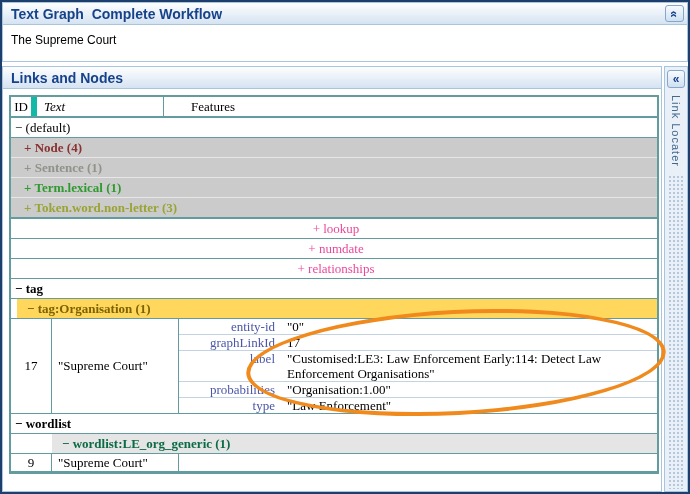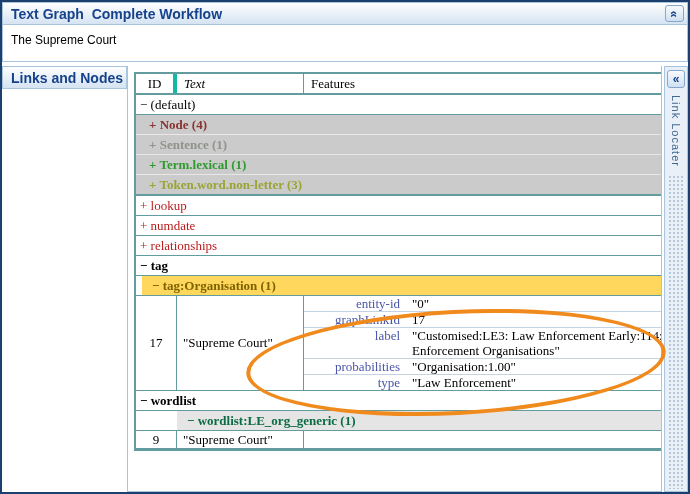--- a/index.html
+++ b/index.html
@@ -35,21 +35,21 @@
   }
   .rot-up { display:block; transform:rotate(90deg); }
   .p1-body {
     height:37px;
     border:1px solid #a9c4dd; border-top:none;
     padding:8px 8px 16px 8px;
     font-size:12px; color:#000;
   }
   .gap { height:4px; }
   .main { display:flex; height:426px; }
-  .panel2 { width:660px; display:flex; flex-direction:row; }
+  .panel2 { width:660px; display:flex; flex-direction:column; }
   .p2-body {
     flex:1;
     border:1px solid #a9c4dd; border-top:none;
     padding:6px 0 0 6px;
     background:#fff;
     overflow:hidden;
   }
   
   .sidebar {
     width:24px; margin-left:2px;
@@ -73,31 +73,31 @@
   }
   
   .tbl {
     width:650px;
     border:2px solid #629c9e;
     font-family:"Liberation Serif", serif;
     font-size:13px; color:#000;
     background:#fff;
   }
   .thead { display:flex; height:21px; line-height:20px; border-bottom:2px solid #629c9e; }
-  .th-id   { width:41px; text-align:center; border-right:4px solid #14b8a6; }
+  .th-id   { width:26px; text-align:center; border-right:6px solid #14b8a6; }
   .th-text { width:127px; padding-left:7px; border-right:1px solid #629c9e;font-style:italic; }
-  .th-feat { flex:1; padding-left:7px; }
+  .th-feat { flex:1; padding-left:7px;margin-left:20px; }
   .row { height:20px; line-height:19px; border-bottom:1px solid #629c9e; padding-left:4px; cursor:pointer; }
   .row.gray { background:#cbcbcb; border-bottom:1px solid #e7e7e7; padding-left:13px; font-weight:bold; }
   .row.gray-end { border-bottom:2px solid #629c9e; height:21px; }
   .c-node { color:#8b3232; }
   .c-sentence { color:#8f938a; }
   .c-term { color:#2f9a2f; }
   .c-token { color:#9aa435; }
-  .row.magenta { color:#b91c1c; }
+  .row.magenta { color:#ec4899;text-align:center; }
   .row.bold { font-weight:bold; }
   .subrow-wrap { border-bottom:1px solid #629c9e; height:20px; cursor:pointer; }
   .subrow {
     margin-left:6px; height:19px; line-height:19px;
     font-weight:bold; padding-left:10px;
   }
   .subrow.yellow { background:#ffd75c; color:#7e6200; }
   .subrow.green  { background:#e5e5e5; color:#0b6b45;margin-left:41px; }
   .datarow { display:flex; border-bottom:1px solid #629c9e; }
   .dcell-id {

